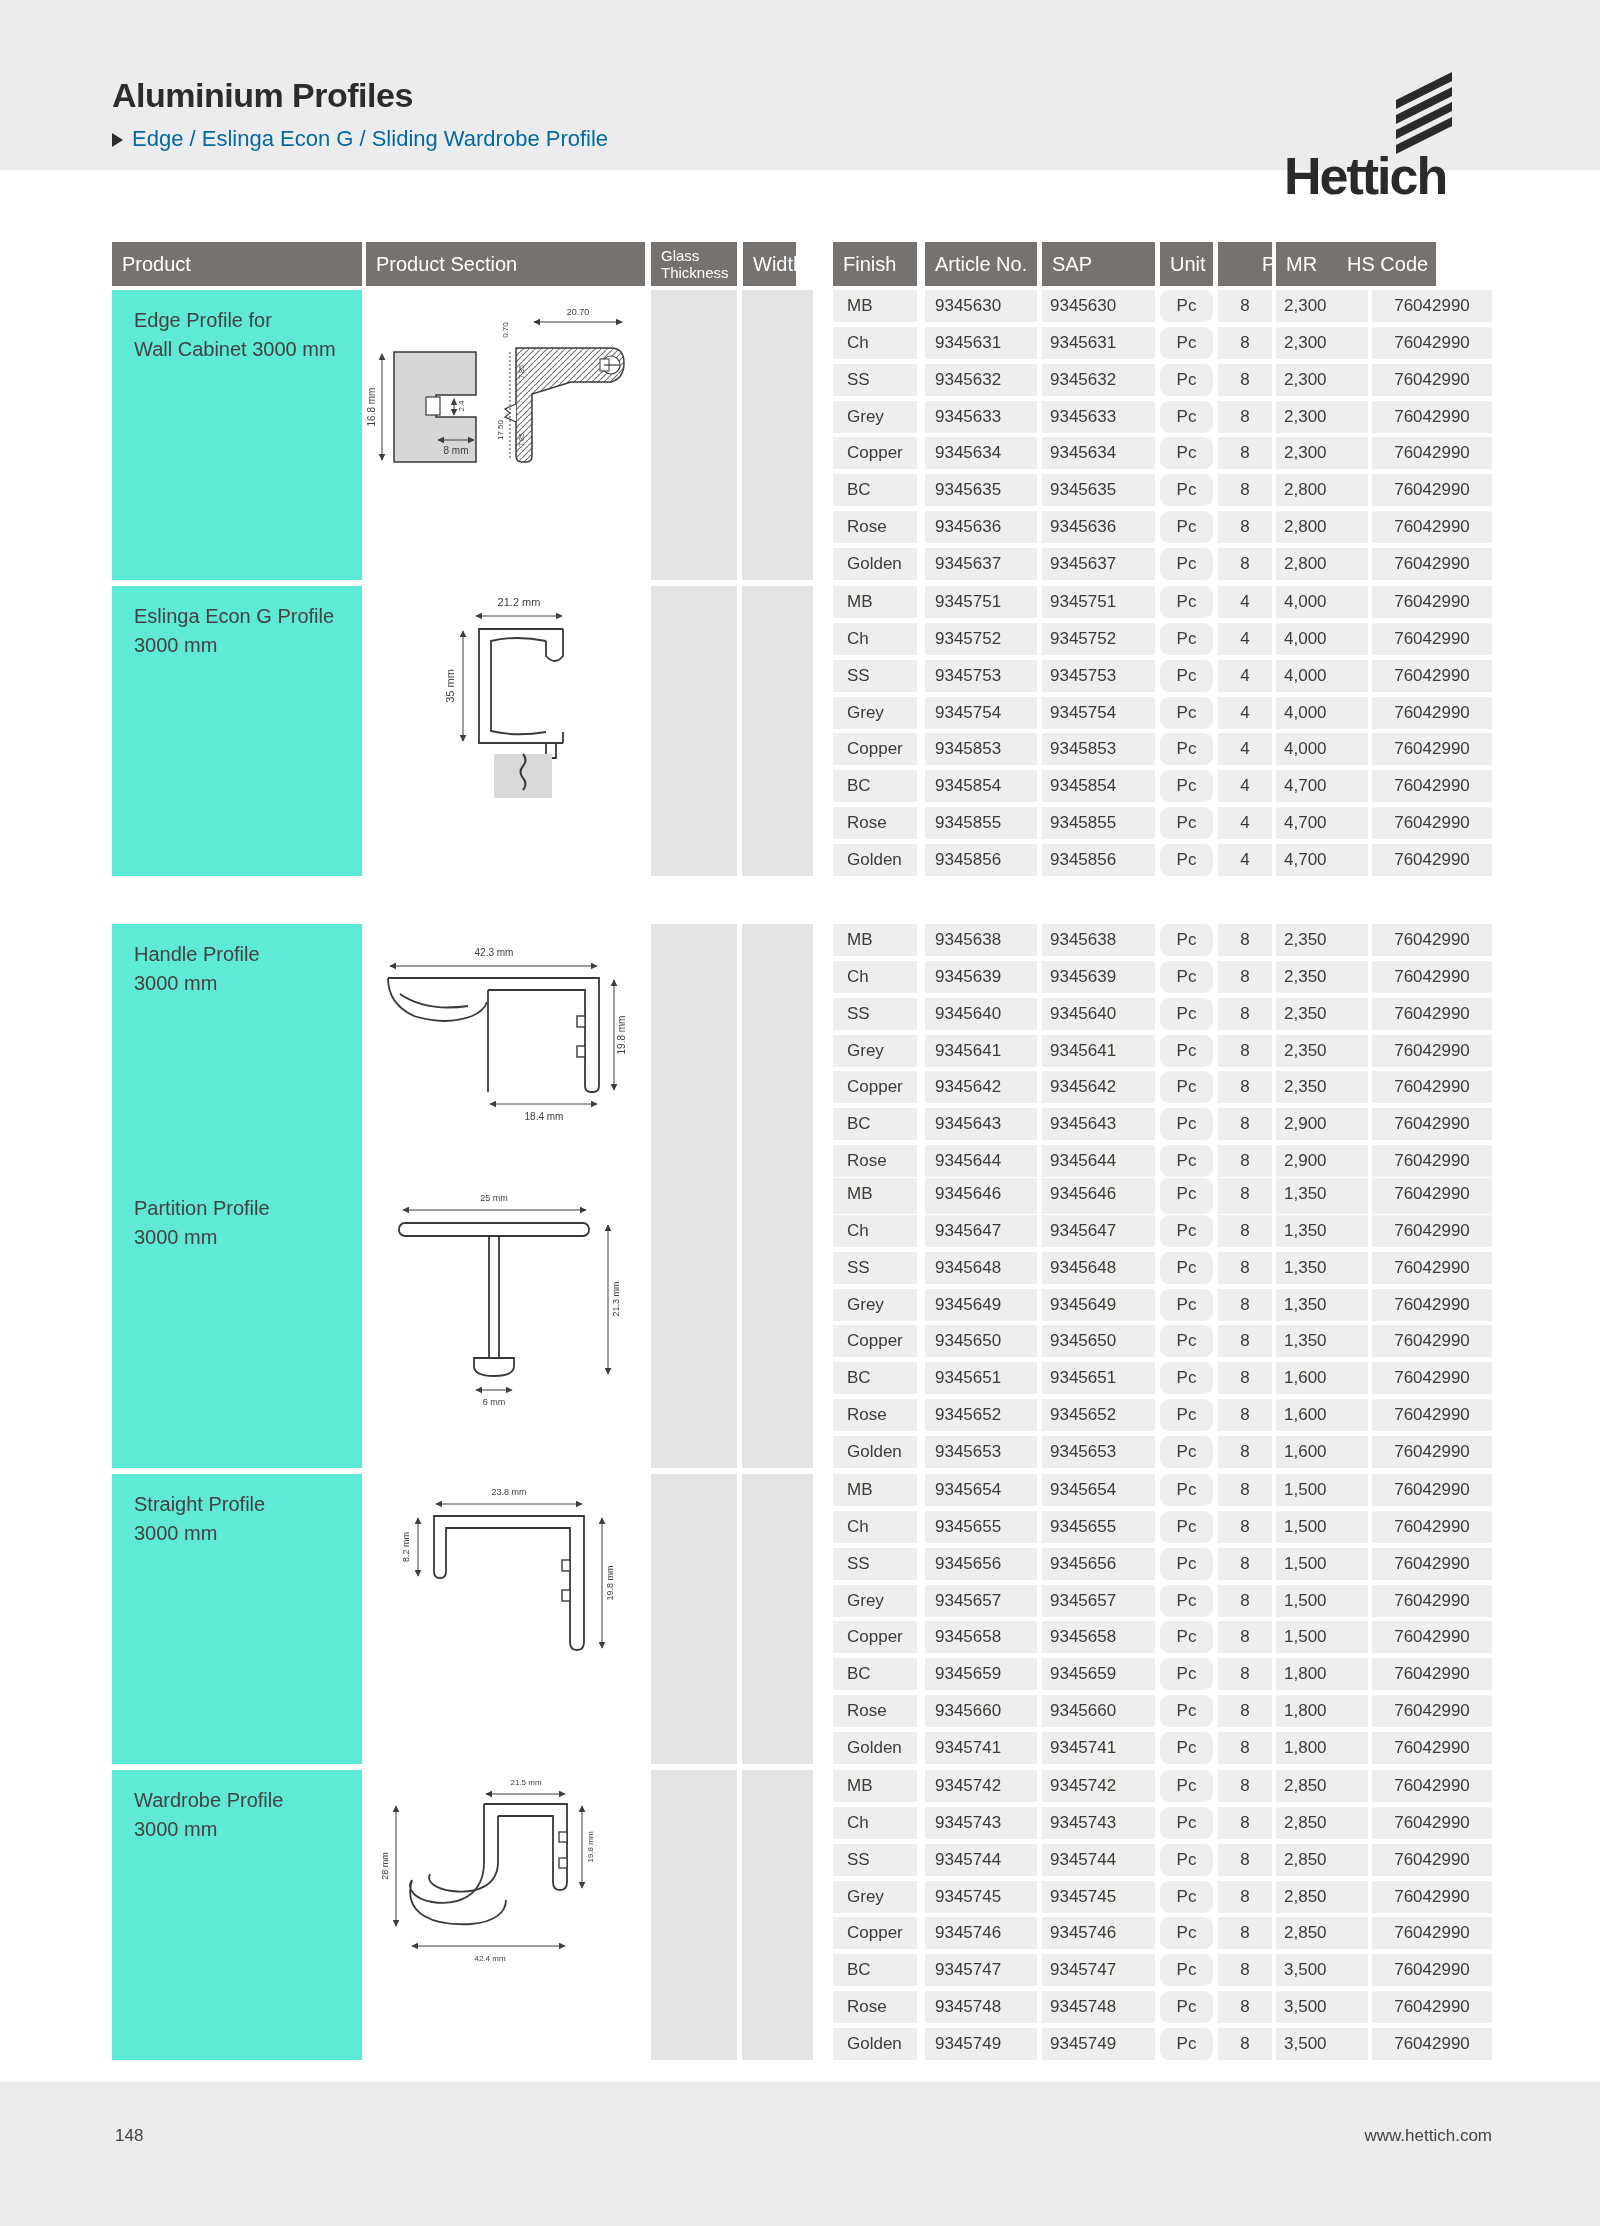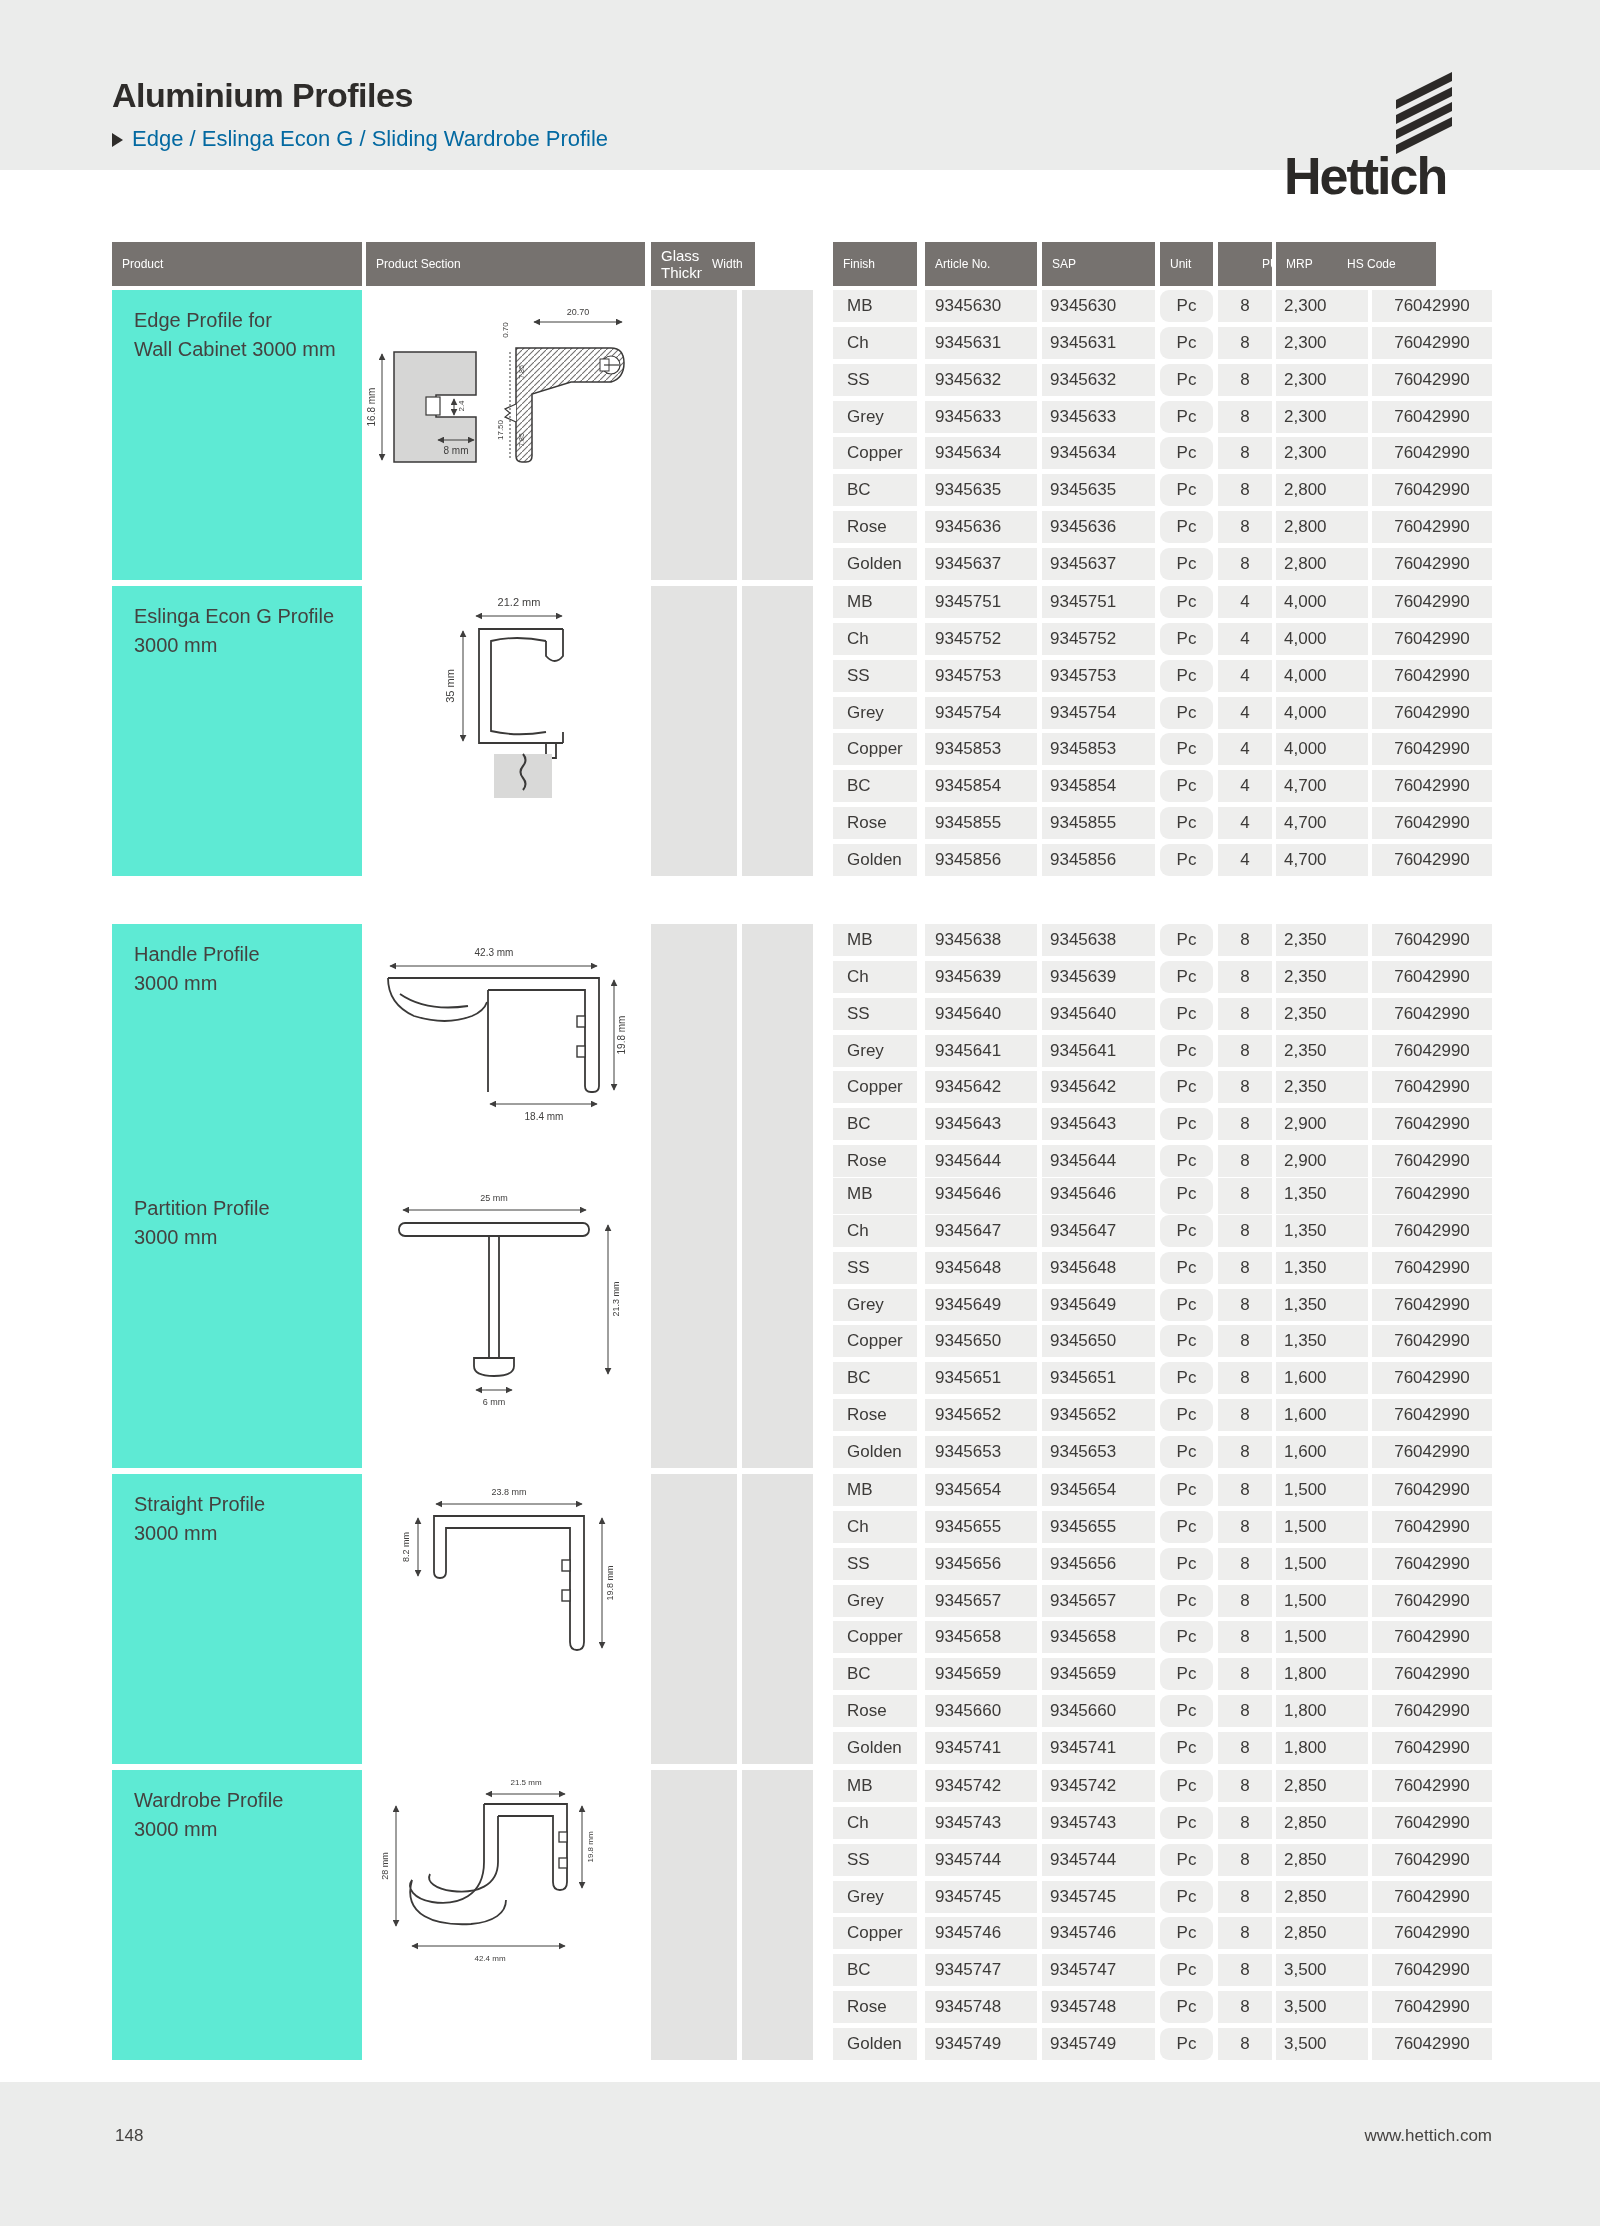--- a/index.html
+++ b/index.html
@@ -12,24 +12,24 @@
   .top-band{position:absolute;left:0;top:0;width:1600px;height:170px;background:#ebeceb;}
   .page-title{position:absolute;left:112px;top:76px;font-size:34px;font-weight:bold;color:#2e2c2a;letter-spacing:-0.5px;}
   .subtitle-row{position:absolute;left:112px;top:126px;display:flex;align-items:center;}
   .subtitle-arrow{width:0;height:0;border-left:11px solid #2e2c2a;border-top:7px solid transparent;border-bottom:7px solid transparent;margin-right:9px;margin-top:2px;}
   .subtitle-text{font-size:22px;color:#0369a1;}
   .logo{position:absolute;left:1270px;top:40px;width:220px;height:160px;}
   .logo-stripes{position:absolute;left:126px;top:30px;}
   .logo-word{position:absolute;left:14px;top:106px;font-size:52px;font-weight:bold;color:#2c2a28;letter-spacing:-2px;}
   
   .thead{position:absolute;left:0;top:242px;width:1600px;height:44px;}
-  .hcell{position:absolute;top:0;height:44px;background:#76726f;color:#ffffff;font-size:12px;display:flex;align-items:center;padding-left:10px;box-sizing:border-box;}
+  .hcell{position:absolute;top:0;height:44px;background:#76726f;color:#ffffff;font-size:20px;display:flex;align-items:center;padding-left:10px;box-sizing:border-box;}
   .hc0{left:112px;width:250px;}  .hc1{left:366px;width:279px;}
   .hc2{left:651px;width:86px;font-size:15px;line-height:17px;}
-  .hc3{left:702px;width:53px;}   .hc4{left:833px;width:84px;}
+  .hc3{left:743px;width:53px;}   .hc4{left:833px;width:84px;}
   .hc5{left:925px;width:112px;}  .hc6{left:1042px;width:113px;}
   .hc7{left:1160px;width:53px;}  .hc8{left:1218px;width:54px;padding-left:44px;}
   .hc9{left:1276px;width:92px;}  .hc10{left:1316px;width:120px;padding-left:31px;}
   
   .group{position:absolute;left:0;width:1600px;height:290px;}
   .cell-product{position:absolute;left:112px;top:0;width:250px;height:100%;background:#5eead4;box-sizing:border-box;padding:16px 10px 0 22px;font-size:20px;line-height:29px;color:#444240;}
   .cell-section{position:absolute;left:366px;top:0;width:279px;height:100%;background:#ffffff;}
   .strip{position:absolute;top:0;height:100%;background:#e3e3e2;}
   .strip-glass{left:651px;width:86px;}
   .strip-width{left:742px;width:71px;}

